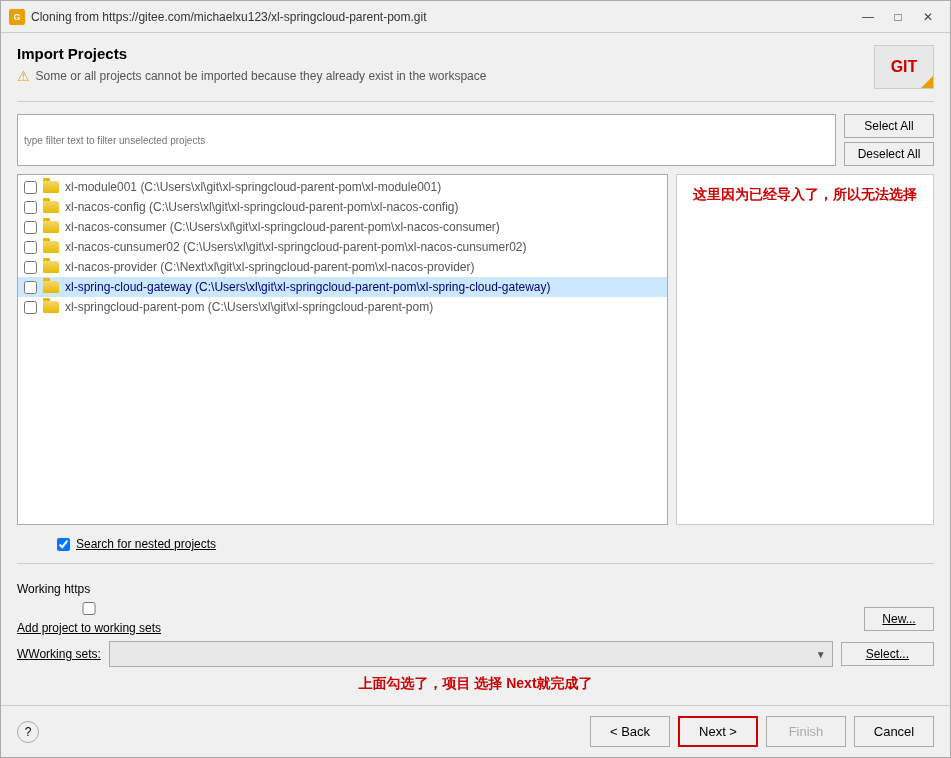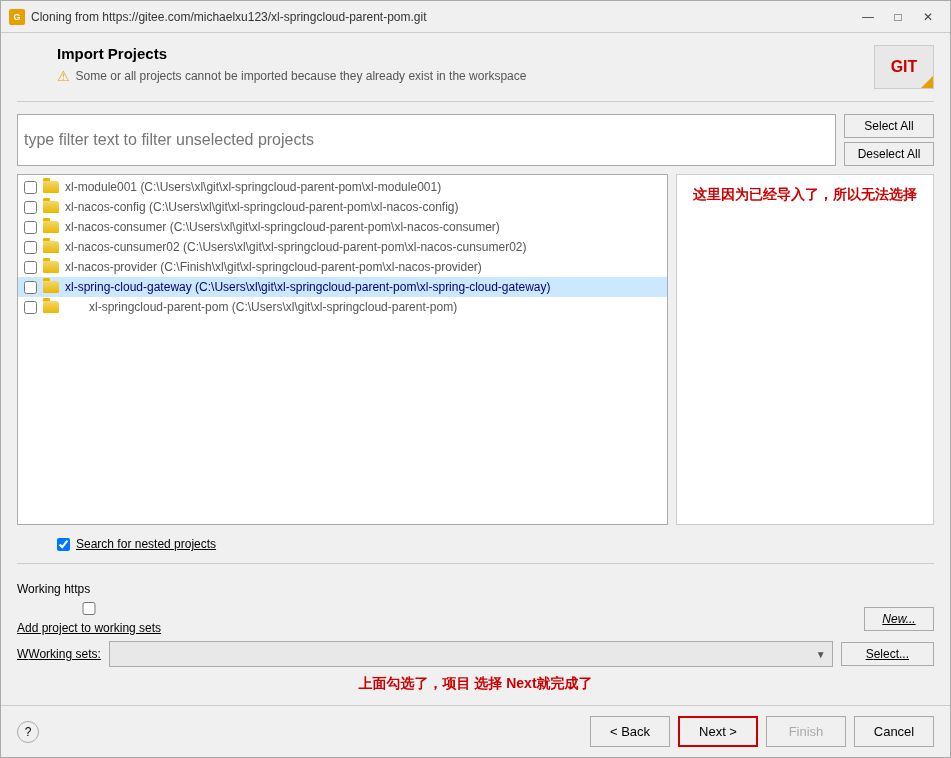--- a/index.html
+++ b/index.html
@@ -73,21 +73,20 @@
       padding: 12px 16px;
       display: flex;
       flex-direction: column;
       gap: 8px;
       overflow: hidden;
     }
     .header-section {
       display: flex;
       align-items: flex-start;
       justify-content: space-between;
-      margin-left: 40px;
     }
     .header-left {}
     .import-title {
       font-size: 15px;
       font-weight: bold;
       color: #000;
       margin-bottom: 6px;
     }
     .warning-row {
       display: flex;
@@ -139,21 +138,21 @@
 
     .filter-row {
       display: flex;
       gap: 8px;
       align-items: stretch;
     }
     .filter-input {
       flex: 1;
       border: 1px solid #aaa;
       padding: 4px 6px;
-      font-size: 16px;
+      font-size: 10px;
       color: #1d4ed8;
       background: white;
       outline: none;
     }
     .btn-select-all, .btn-deselect-all {
       border: 1px solid #aaa;
       background: #f0f0f0;
       padding: 4px 12px;
       font-size: 12px;
       cursor: pointer;
@@ -258,21 +257,20 @@
     .add-project-left input[type="checkbox"] { margin: 0; }
     .add-project-label { font-size: 12px; }
     .add-project-label span { text-decoration: underline; }
     .btn-new {
       border: 1px solid #aaa;
       background: #f0f0f0;
       padding: 4px 14px;
       font-size: 12px;
       cursor: pointer;
       min-width: 70px;
-      font-style: italic;
     }
     .btn-new span { text-decoration: underline; }
 
     .working-sets-row {
       display: flex;
       align-items: center;
       gap: 8px;
     }
     .working-sets-label {
       font-size: 12px;
@@ -421,31 +419,31 @@
             <span style="color: rgb(85, 85, 85);">xl-nacos-consumer (C:\Users\xl\git\xl-springcloud-parent-pom\xl-nacos-consumer)</span>
           </div>
           <div class="project-item">
             <input type="checkbox" style="">
             <span class="project-folder"></span>
             <span style="color: rgb(85, 85, 85);">xl-nacos-cunsumer02 (C:\Users\xl\git\xl-springcloud-parent-pom\xl-nacos-cunsumer02)</span>
           </div>
           <div class="project-item">
             <input type="checkbox" style="">
             <span class="project-folder"></span>
-            <span style="color: rgb(85, 85, 85);">xl-nacos-provider (C:\Finish\xl\git\xl-springcloud-parent-pom\xl-nacos-provider)</span>
+            <span style="color: rgb(85, 85, 85);">xl-nacos-provider (C:\Next\xl\git\xl-springcloud-parent-pom\xl-nacos-provider)</span>
           </div>
           <div class="project-item highlighted">
             <input type="checkbox" style="">
             <span class="project-folder"></span>
             <span style="color: rgb(0, 0, 128);">xl-spring-cloud-gateway (C:\Users\xl\git\xl-springcloud-parent-pom\xl-spring-cloud-gateway)</span>
           </div>
           <div class="project-item">
             <input type="checkbox" style="">
             <span class="project-folder"></span>
-            <span style="color: rgb(85, 85, 85); margin-left: 24px;">xl-springcloud-parent-pom (C:\Users\xl\git\xl-springcloud-parent-pom)</span>
+            <span style="color: rgb(85, 85, 85);">xl-springcloud-parent-pom (C:\Users\xl\git\xl-springcloud-parent-pom)</span>
           </div>
         </div>
       <div class="annotation-overlay">
         <div class="annotation-text">这里因为已经导入了，所以无法选择</div>
       </div>
     </div>
 
     <div class="search-nested-row">
       <input type="checkbox" id="searchNested" checked="" style="">
       <label for="searchNested" class="search-nested-label"><span style="text-decoration: underline;">S</span><span>earch for nested projects</span></label>

